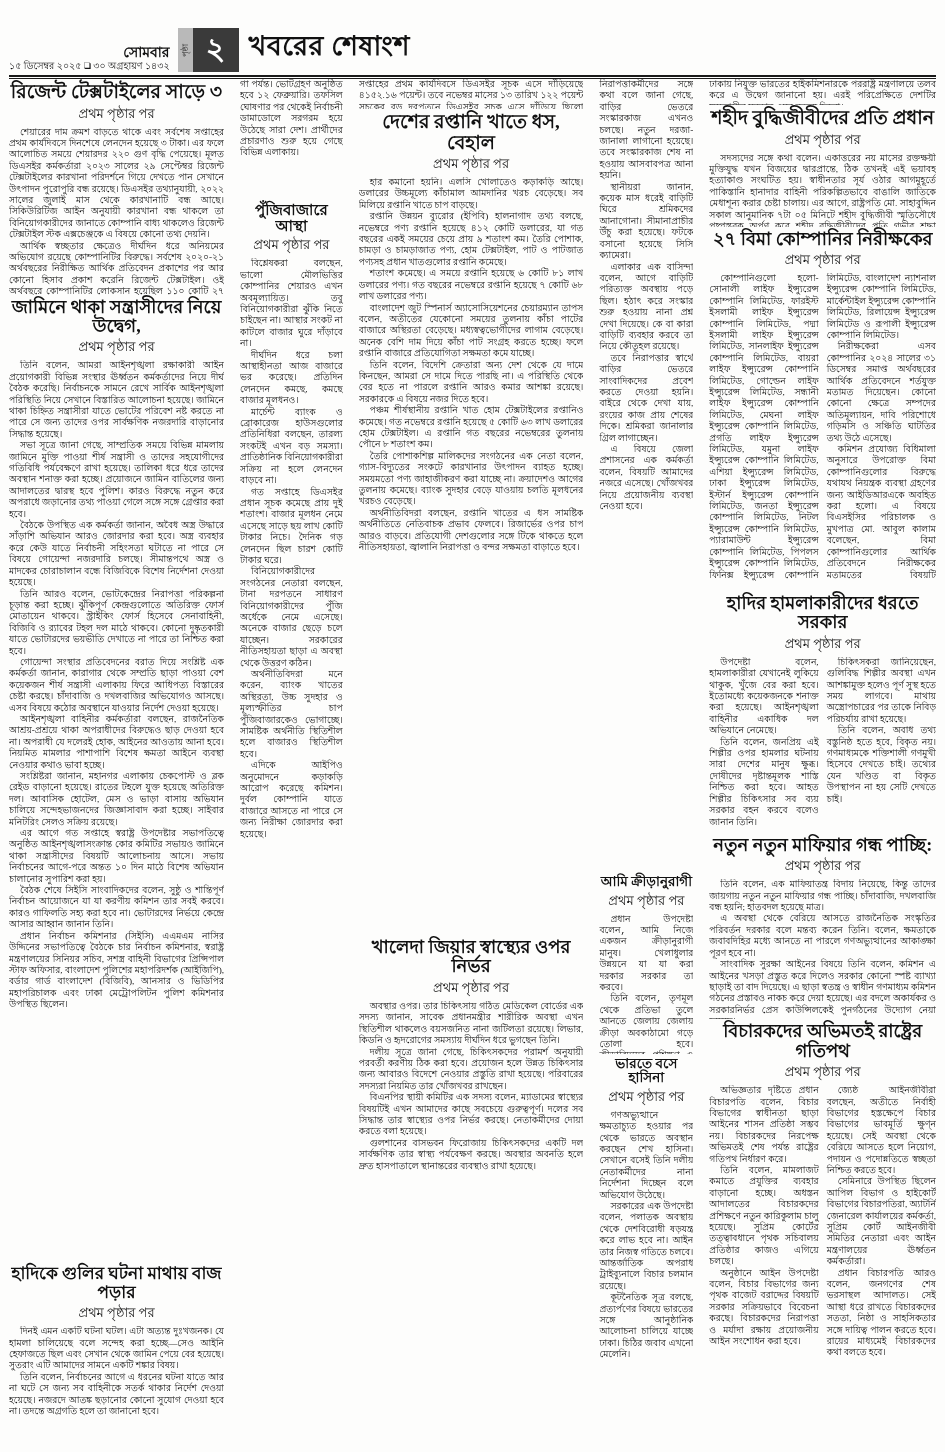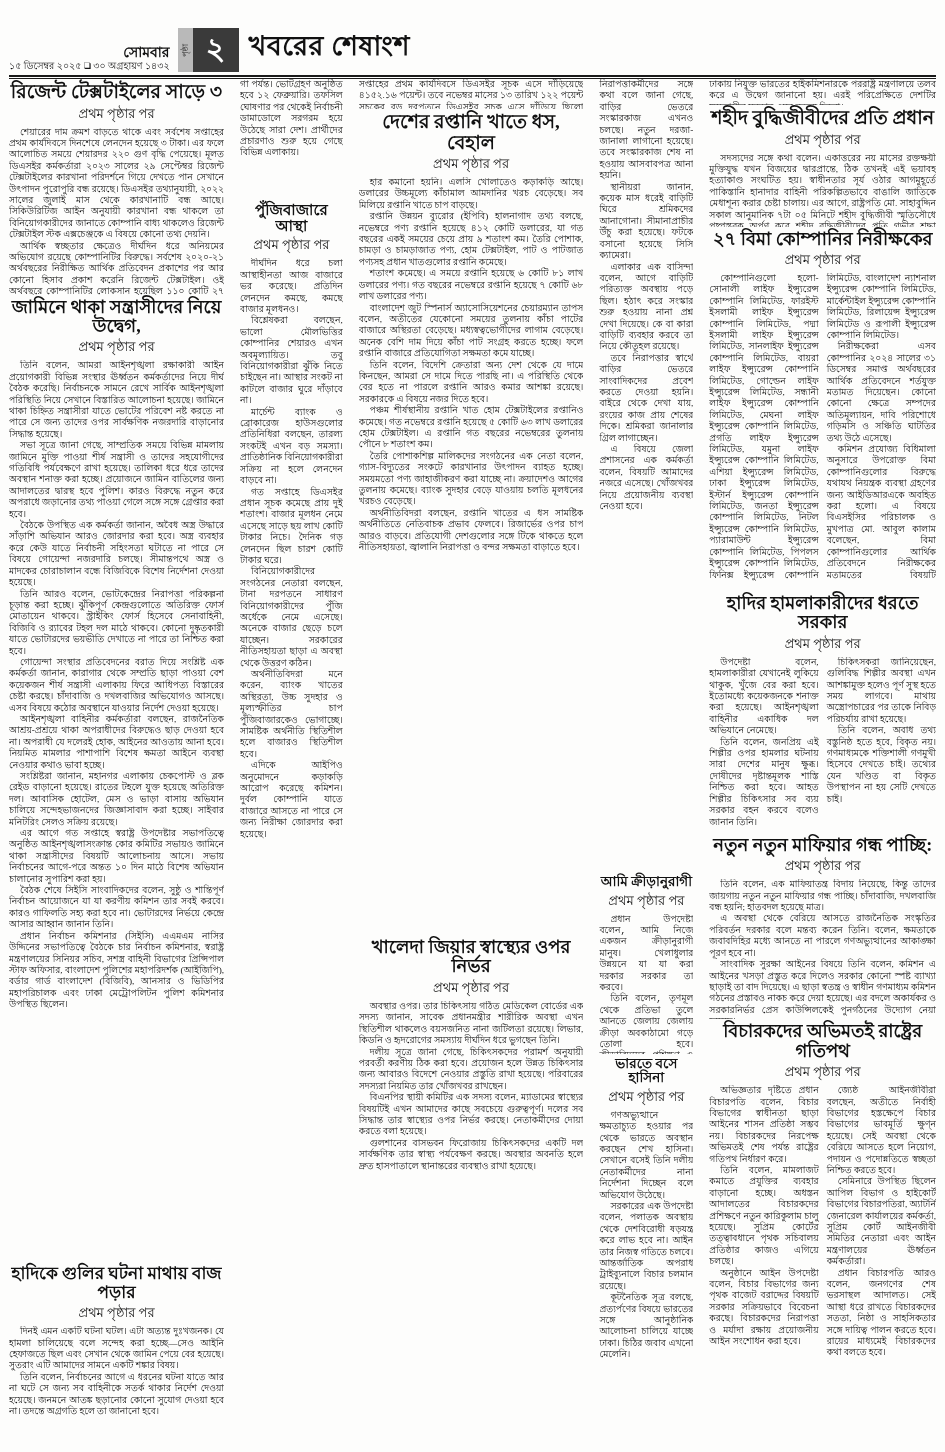--- a/index.html
+++ b/index.html
@@ -153,35 +153,35 @@
             <p>এর আগে গত সপ্তাহে স্বরাষ্ট্র উপদেষ্টার সভাপতিত্বে অনুষ্ঠিত আইনশৃঙ্খলাসংক্রান্ত কোর কমিটির সভায়ও জামিনে থাকা সন্ত্রাসীদের বিষয়টি আলোচনায় আসে। সভায় নির্বাচনের আগে-পরে অন্তত ১০ দিন মাঠে বিশেষ অভিযান চালানোর সুপারিশ করা হয়।</p>
             <p>বৈঠক শেষে সিইসি সাংবাদিকদের বলেন, সুষ্ঠু ও শান্তিপূর্ণ নির্বাচন আয়োজনে যা যা করণীয় কমিশন তার সবই করবে। কারও গাফিলতি সহ্য করা হবে না। ভোটারদের নির্ভয়ে কেন্দ্রে আসার আহ্বান জানান তিনি।</p>
             <p>প্রধান নির্বাচন কমিশনার (সিইসি) এএমএম নাসির উদ্দিনের সভাপতিত্বে বৈঠকে চার নির্বাচন কমিশনার, স্বরাষ্ট্র মন্ত্রণালয়ের সিনিয়র সচিব, সশস্ত্র বাহিনী বিভাগের প্রিন্সিপাল স্টাফ অফিসার, বাংলাদেশ পুলিশের মহাপরিদর্শক (আইজিপি), বর্ডার গার্ড বাংলাদেশ (বিজিবি), আনসার ও ভিডিপির মহাপরিচালক এবং ঢাকা মেট্রোপলিটন পুলিশ কমিশনার উপস্থিত ছিলেন।</p>
           </div>
       </section>
       <section class="article grow">
         <h2 class="headline h17">হাদিকে গুলির ঘটনা মাথায় বাজ পড়ার</h2>
         <div class="kicker">প্রথম পৃষ্ঠার পর</div>
         <div class="abody grow">
             <p>দিনই এমন একটি ঘটনা ঘটল। এটা অত্যন্ত দুঃখজনক। যে হামলা চালিয়েছে বলে সন্দেহ করা হচ্ছে—সেও আইনি হেফাজতে ছিল এবং সেখান থেকে জামিন পেয়ে বের হয়েছে। সুতরাং এটি আমাদের সামনে একটি শঙ্কার বিষয়।</p>
-            <p>তিনি বলেন, নির্বাচনের আগে এ ধরনের ঘটনা যাতে আর না ঘটে সে জন্য সব বাহিনীকে সতর্ক থাকার নির্দেশ দেওয়া হয়েছে। জনমনে আতঙ্ক ছড়ানোর কোনো সুযোগ দেওয়া হবে না। তদন্তে অগ্রগতি হলে তা জানানো হবে।</p>
+            <p>তিনি বলেন, নির্বাচনের আগে এ ধরনের ঘটনা যাতে আর না ঘটে সে জন্য সব বাহিনীকে সতর্ক থাকার নির্দেশ দেওয়া হয়েছে। নজরদে আতঙ্ক ছড়ানোর কোনো সুযোগ দেওয়া হবে না। তদন্তে অগ্রগতি হলে তা জানানো হবে।</p>
           </div>
       </section>
     </div>
 
     <div class="col colB">
       <div class="abody pre-frag bh120">
         <p>গা পর্যন্ত। ভোটগ্রহণ অনুষ্ঠিত হবে ১২ ফেব্রুয়ারি। তফসিল ঘোষণার পর থেকেই নির্বাচনী ডামাডোলে সরগরম হয়ে উঠেছে সারা দেশ। প্রার্থীদের প্রচারণাও শুরু হয়ে গেছে বিভিন্ন এলাকায়।</p>
       </div>
       <section class="article grow">
         <h2 class="headline h15">পুঁজিবাজারে আস্থা</h2>
         <div class="kicker">প্রথম পৃষ্ঠার পর</div>
         <div class="abody grow">
+            <p>বিশ্লেষকরা বলছেন, ভালো মৌলভিত্তির কোম্পানির শেয়ারও এখন অবমূল্যায়িত। তবু বিনিয়োগকারীরা ঝুঁকি নিতে চাইছেন না। আস্থার সংকট না কাটলে বাজার ঘুরে দাঁড়াবে না।</p>
             <p>দীর্ঘদিন ধরে চলা আস্থাহীনতা আজ বাজারে ভর করেছে। প্রতিদিন লেনদেন কমছে, কমছে বাজার মূলধনও।</p>
-            <p>বিশ্লেষকরা বলছেন, ভালো মৌলভিত্তির কোম্পানির শেয়ারও এখন অবমূল্যায়িত। তবু বিনিয়োগকারীরা ঝুঁকি নিতে চাইছেন না। আস্থার সংকট না কাটলে বাজার ঘুরে দাঁড়াবে না।</p>
             <p>মার্চেন্ট ব্যাংক ও ব্রোকারেজ হাউসগুলোর প্রতিনিধিরা বলছেন, তারল্য সংকটই এখন বড় সমস্যা। প্রাতিষ্ঠানিক বিনিয়োগকারীরা সক্রিয় না হলে লেনদেন বাড়বে না।</p>
             <p>গত সপ্তাহে ডিএসইর প্রধান সূচক কমেছে প্রায় দুই শতাংশ। বাজার মূলধন নেমে এসেছে সাড়ে ছয় লাখ কোটি টাকার নিচে। দৈনিক গড় লেনদেন ছিল চারশ কোটি টাকার ঘরে।</p>
             <p>বিনিয়োগকারীদের সংগঠনের নেতারা বলছেন, টানা দরপতনে সাধারণ বিনিয়োগকারীদের পুঁজি অর্ধেকে নেমে এসেছে। অনেকে বাজার ছেড়ে চলে যাচ্ছেন। সরকারের নীতিসহায়তা ছাড়া এ অবস্থা থেকে উত্তরণ কঠিন।</p>
             <p>অর্থনীতিবিদরা মনে করেন, ব্যাংক খাতের অস্থিরতা, উচ্চ সুদহার ও মূল্যস্ফীতির চাপ পুঁজিবাজারকেও ভোগাচ্ছে। সামষ্টিক অর্থনীতি স্থিতিশীল হলে বাজারও স্থিতিশীল হবে।</p>
             <p>এদিকে আইপিও অনুমোদনে কড়াকড়ি আরোপ করেছে কমিশন। দুর্বল কোম্পানি যাতে বাজারে আসতে না পারে সে জন্য নিরীক্ষা জোরদার করা হয়েছে।</p>
           </div>
       </section>
     </div>
 
     <div class="col colC">

